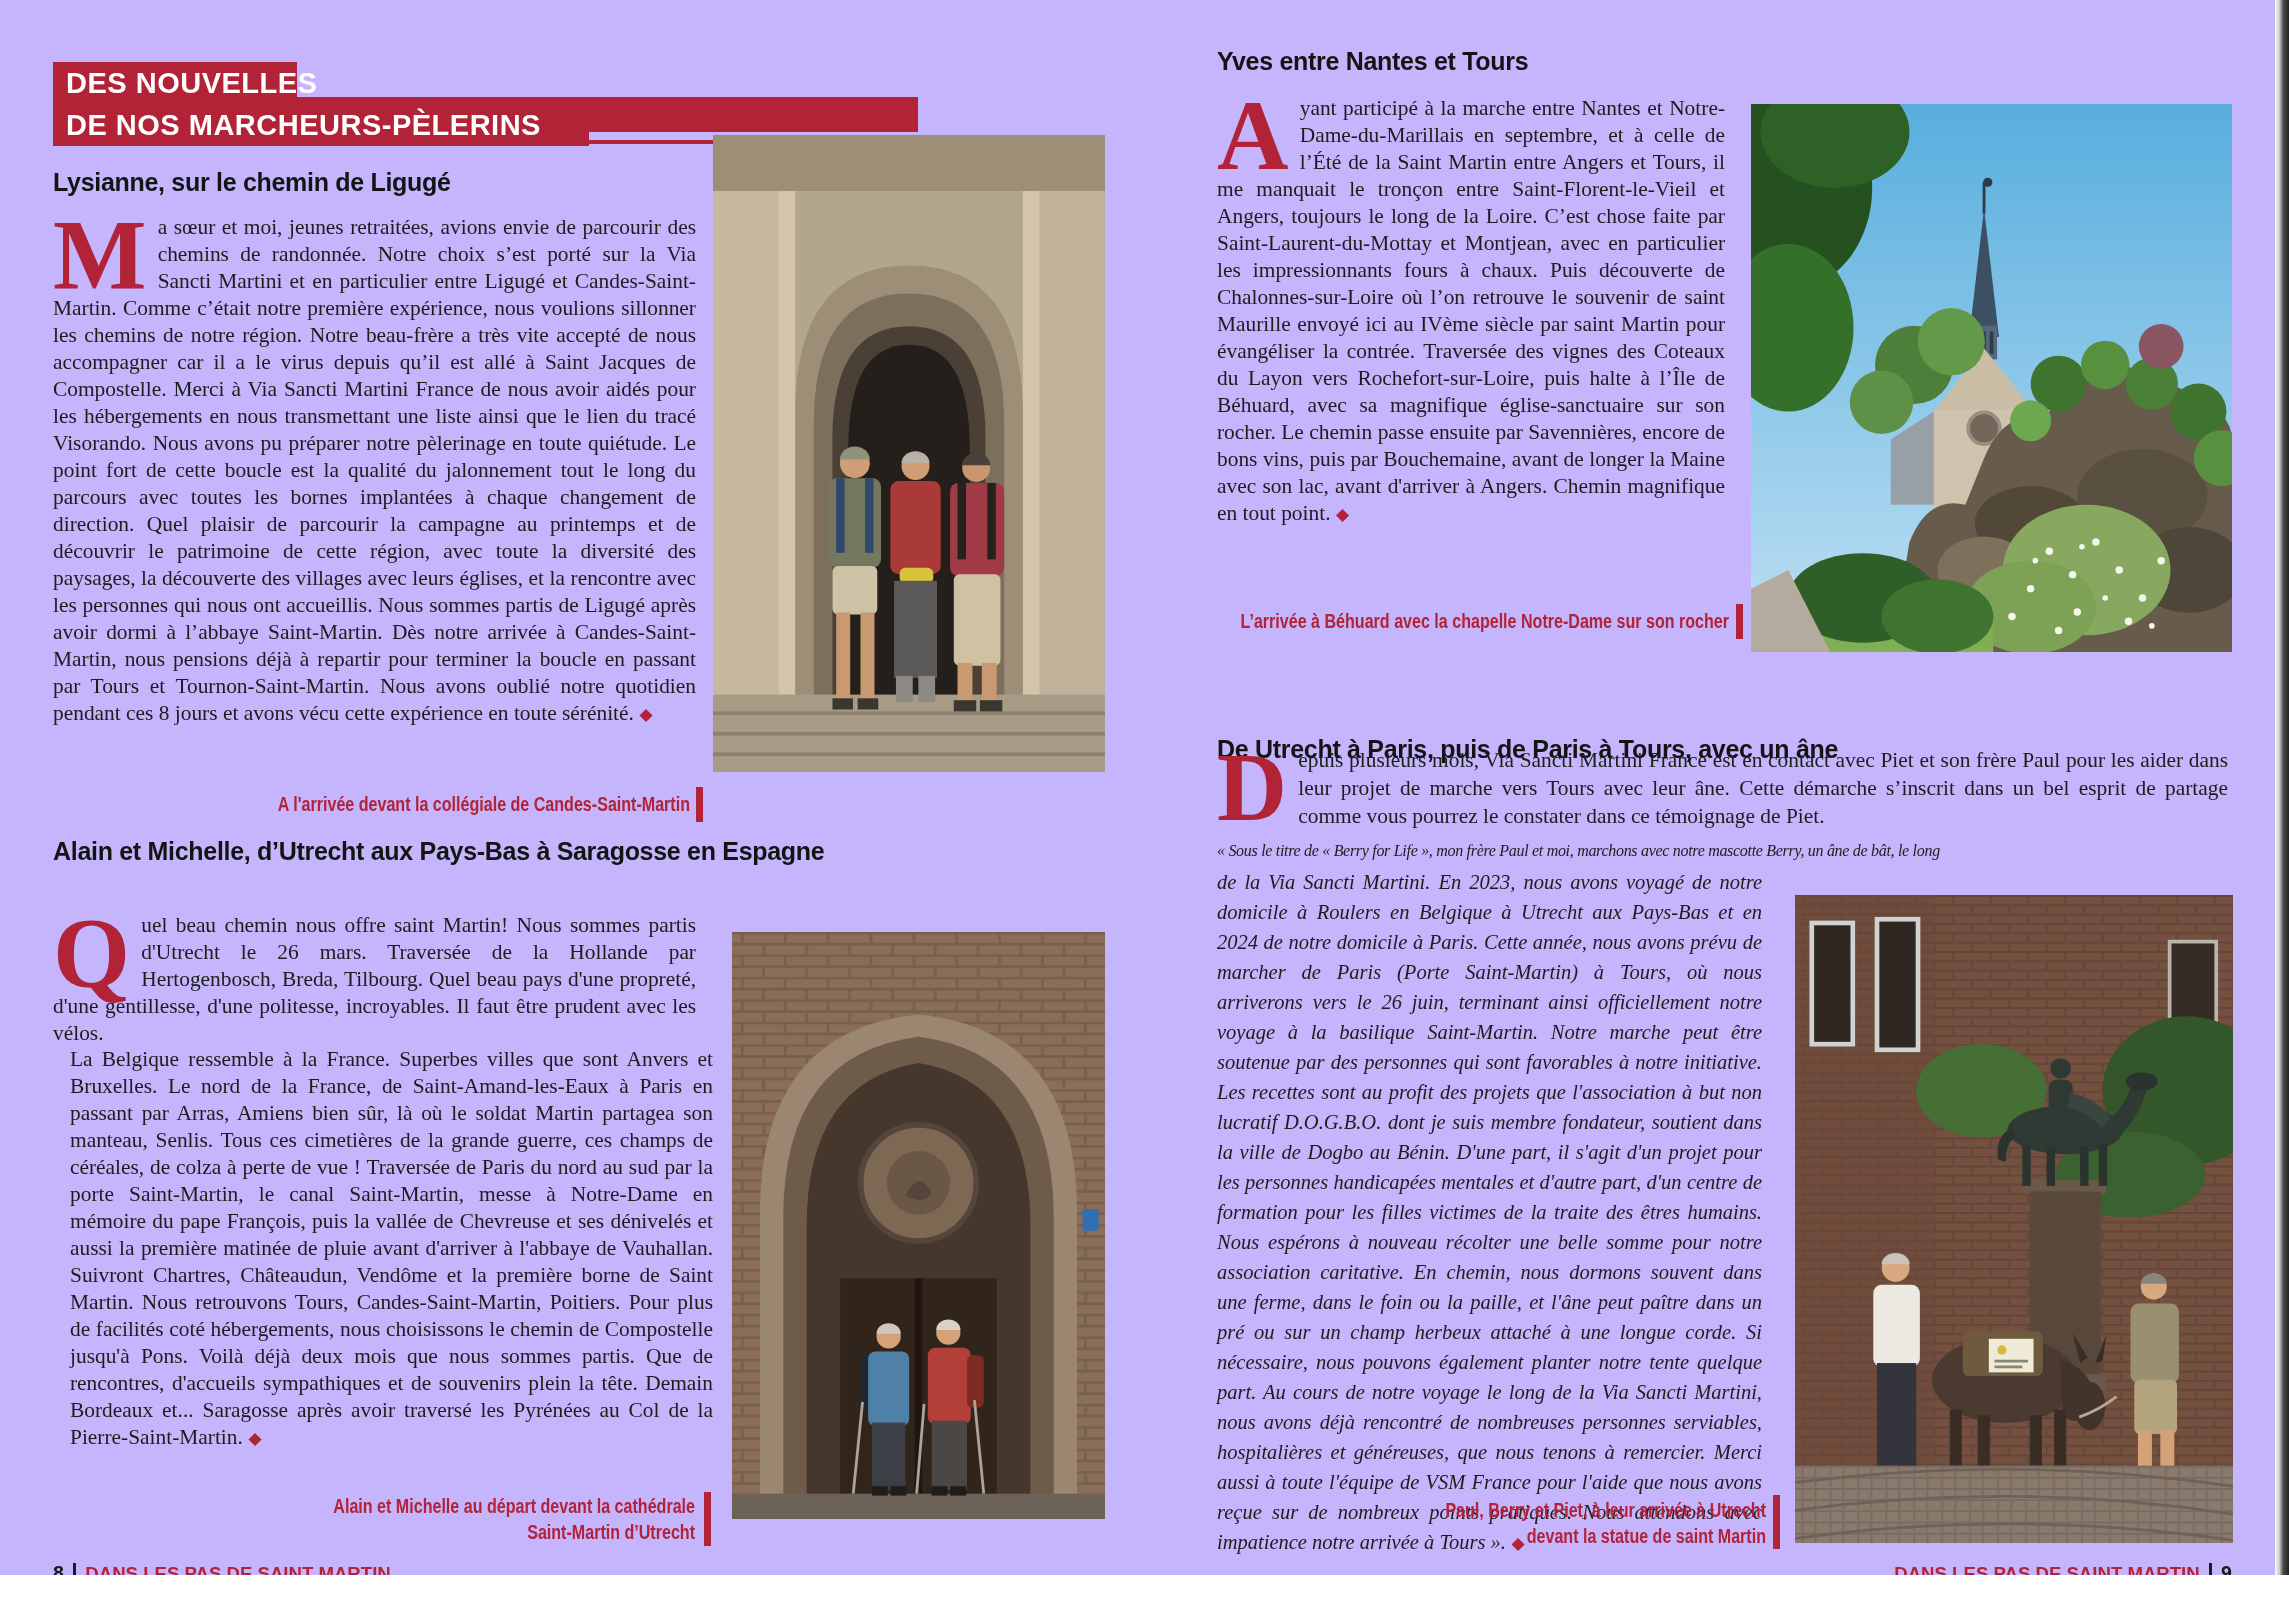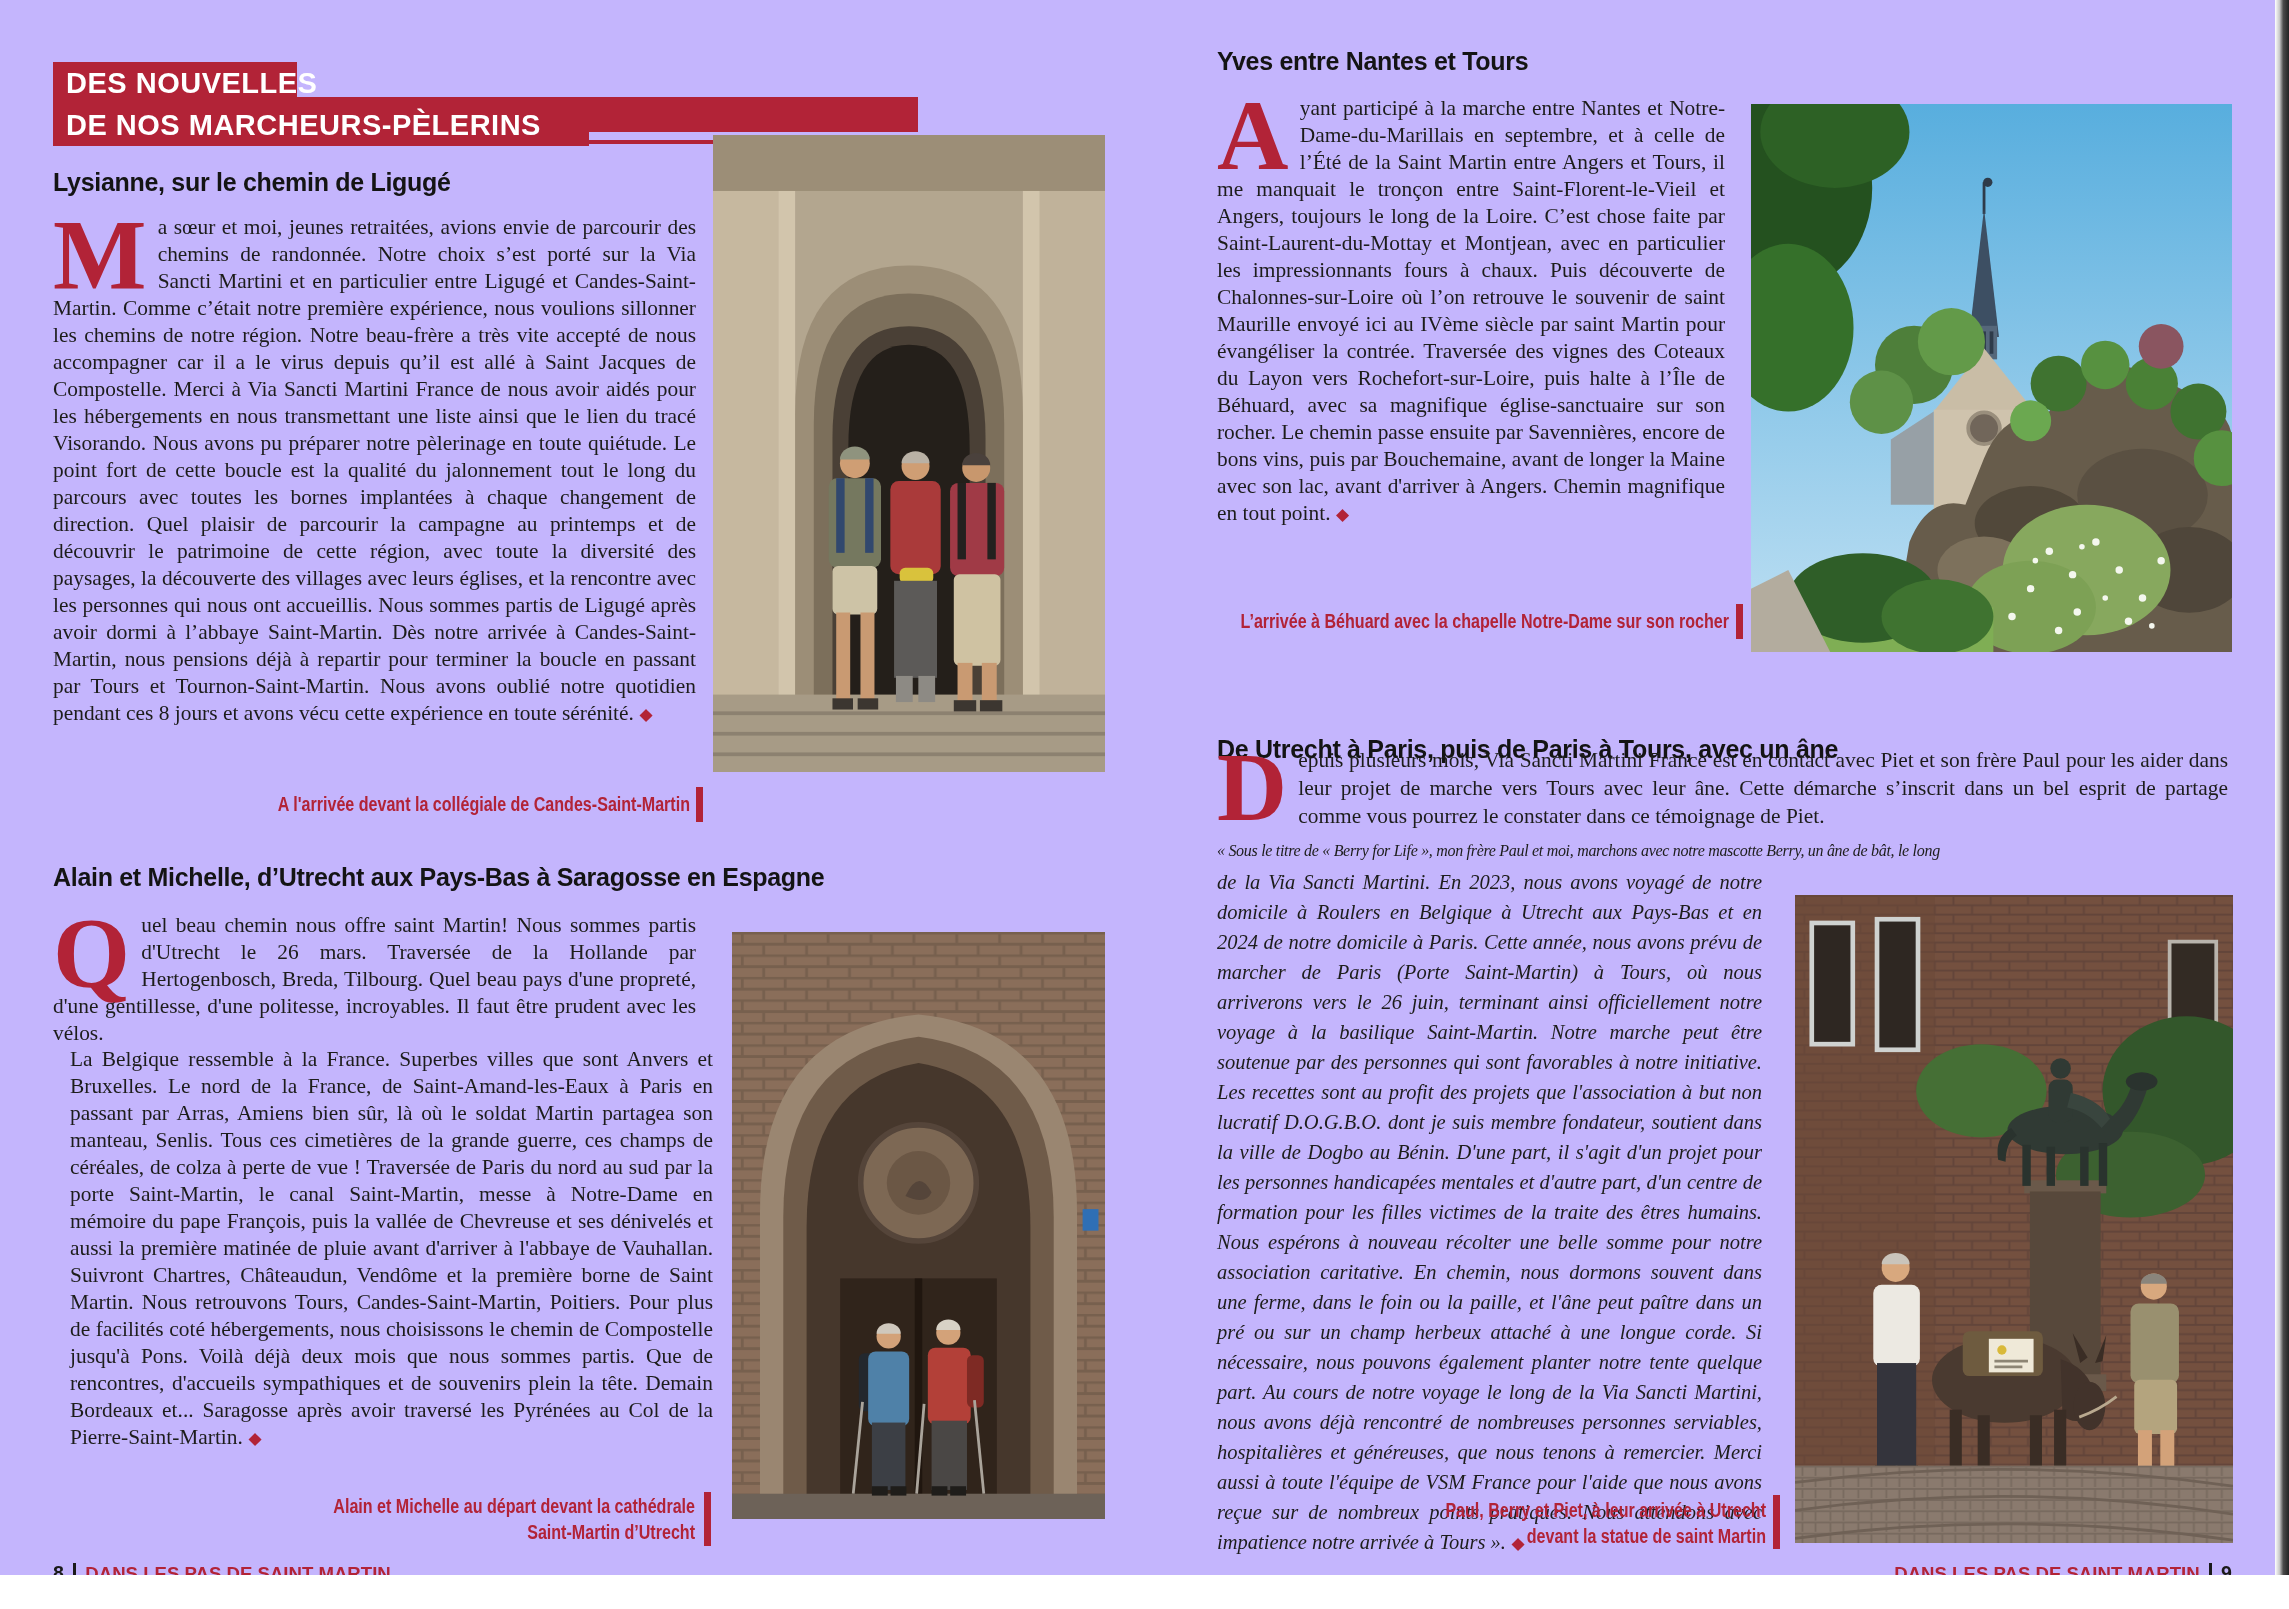--- a/index.html
+++ b/index.html
@@ -15,21 +15,21 @@
           font-size:29px; letter-spacing:0.5px; padding-left:13px; white-space:nowrap; }
   #banner-box1 { left:53px; top:62px; width:231px; height:41px; line-height:43px; }
   #banner-strip{ position:absolute; left:297px; top:97px; width:621px; height:35px; background:var(--accent); }
   #banner-box2 { left:53px; top:103px; width:523px; height:43px; line-height:45px; }
   #banner-rule { position:absolute; left:589px; top:140px; width:329px; height:3.7px; background:var(--accent); }
 
   
   .hsec { position:absolute; font-family:"Liberation Sans", sans-serif; font-weight:bold;
           color:#141414; font-size:25px; letter-spacing:-0.3px; white-space:nowrap; }
   #s1-head { left:53px;   top:168px; }
-  #s2-head { left:53px;   top:863px; }
+  #s2-head { left:53px;   top:837px; }
   #s3-head { left:1217px; top:47px;  }
   #s4-head { left:1217px; top:695px;margin-top:40px; }
 
   
   .body { position:absolute; text-align:justify; font-size:21.4px; line-height:27px; margin:0; }
   #p1   { left:53px;   top:214px;  width:643px; }
   #p2a  { left:53px;   top:912px;  width:643px; }
   #p2b  { left:70px;   top:1046px; width:643px; }
   #p3   { left:1217px; top:95px;  width:508px; }
   #p4i  { left:1217px; top:746px;  width:1011px; line-height:28px; }

